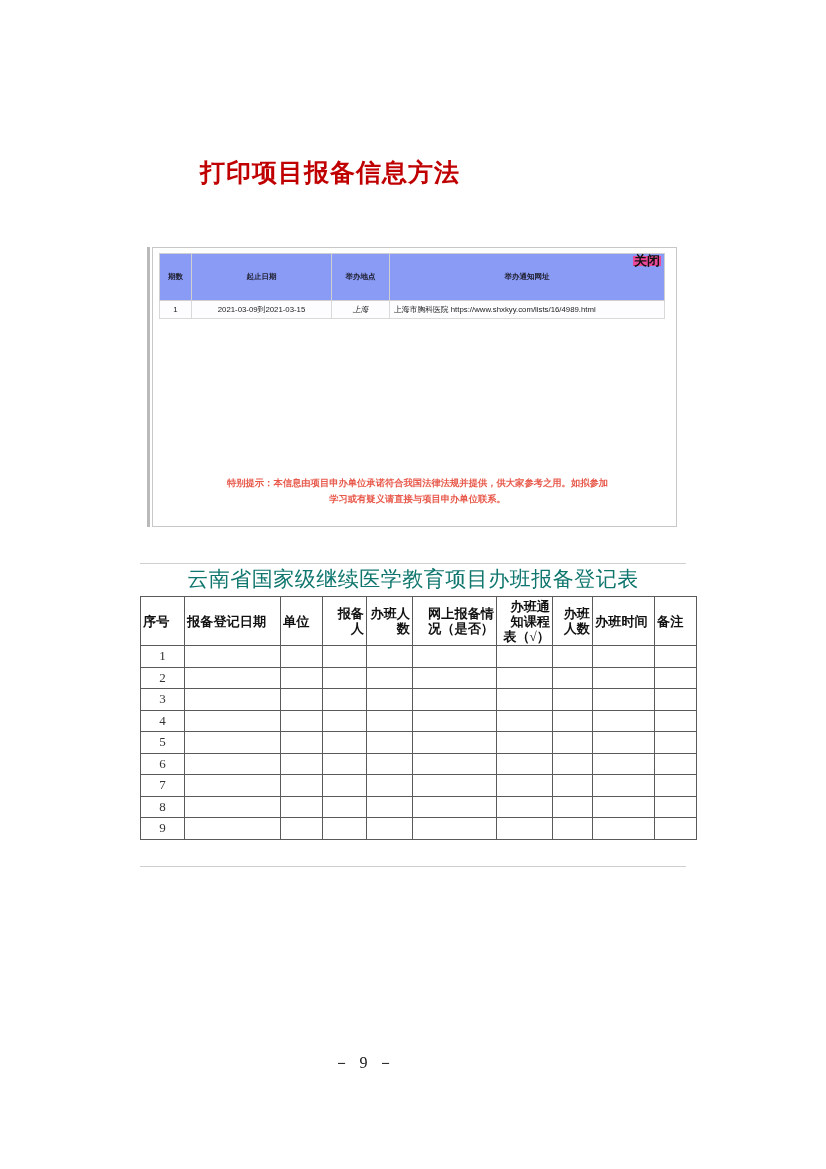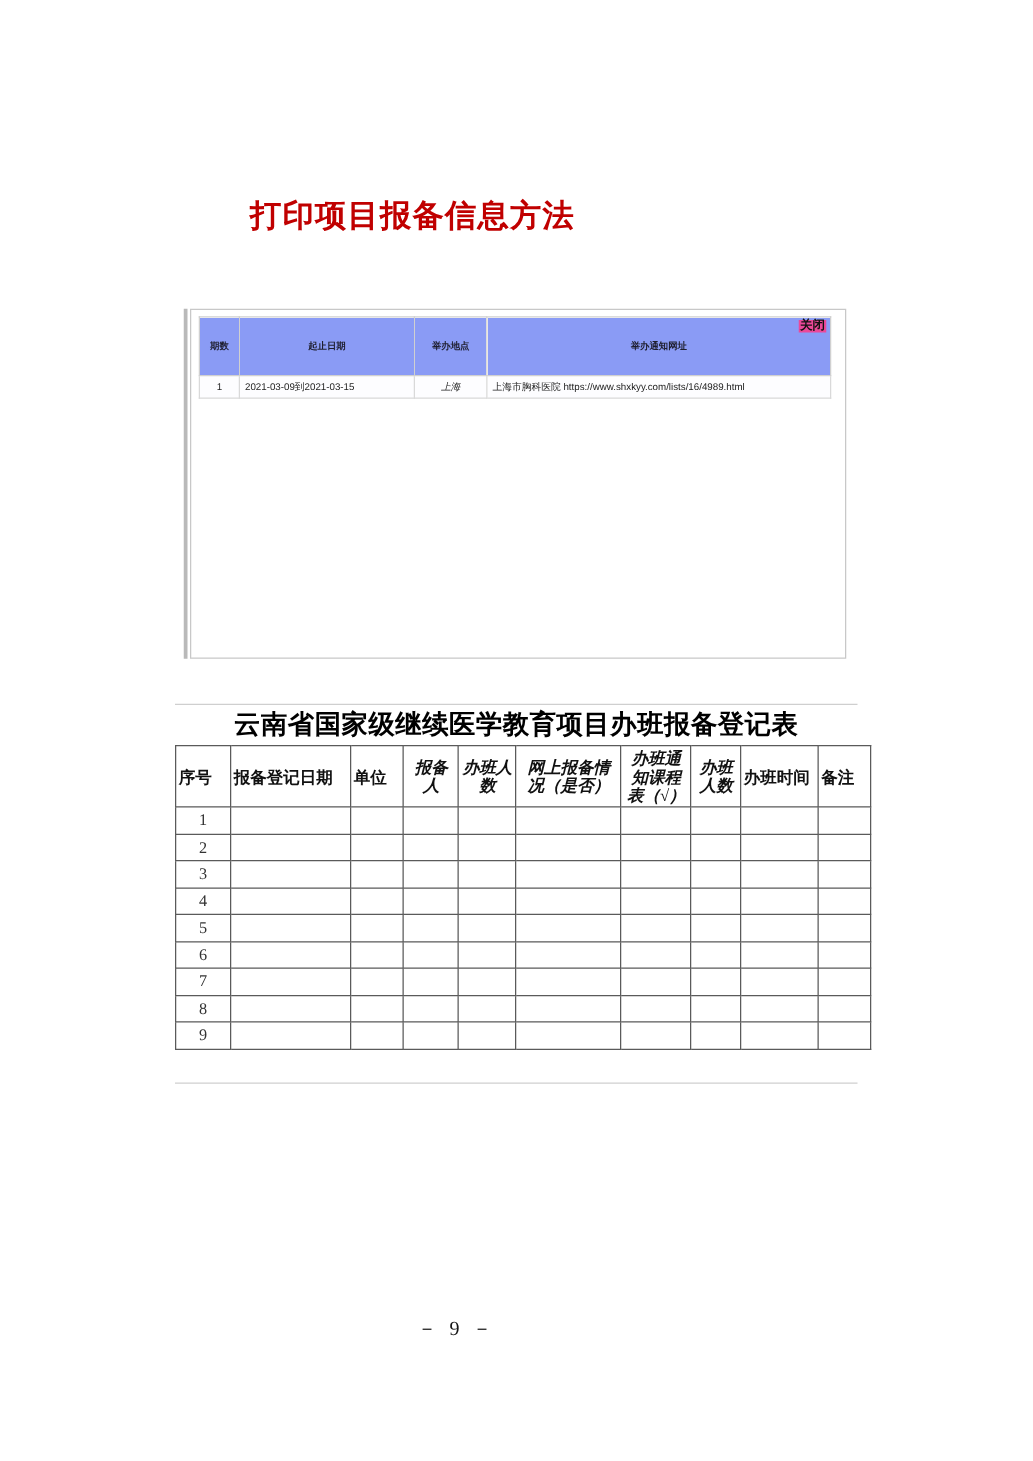--- a/index.html
+++ b/index.html
@@ -102,29 +102,29 @@
     border: 1px solid #d9d9d9;
     height: 17px;
     font-size: 7.8px;
     color: #222;
     background: #fdfdff;
     padding: 0 4px;
     vertical-align: middle;
     font-weight: normal;
   }
   td.c-num { text-align: center; }
-  td.c-date { text-align: left; }
+  td.c-date { text-align: center; }
   td.c-place { text-align: center; font-style: italic; }
   td.c-url { text-align: left; }
 
   .close-btn {
     position: absolute;
     top: 2px;
     right: 3px;
-    font-size: 10px;
+    font-size: 13px;
     font-weight: bold;
     color: #111;
     background: #ec4899;
     line-height: 10px;
     padding: 0 1px;
   }
 
   .notice {
     position: absolute;
     left: 6px;
@@ -154,24 +154,24 @@
     height: 1px;
     background: #cfcfcf;
   }
   .reg-title {
     position: absolute;
     top: 2px;
     left: 0;
     width: 552px;
     text-align: center;
     font-family: "Liberation Serif", "DejaVu Serif", serif;
-    font-weight: bold;
+    font-weight: normal;
     font-size: 21px;
     letter-spacing: 0.5px;
-    color: #000000;
+    color: #0f766e;
   }
   table.reg-table {
     position: absolute;
     top: 33px;
     left: 3px;
     border-collapse: collapse;
     width: 546px;
     table-layout: fixed;
     font-family: "Liberation Serif", "DejaVu Serif", serif;
   }
@@ -184,23 +184,22 @@
     height: 48px;
     font-size: 13.2px;
     font-weight: bold;
     line-height: 15px;
     color: #111;
     vertical-align: middle;
     text-align: left;
     padding: 0 2px;
   }
   table.reg-table th.hd-left {
-    text-align: center;
+    text-align: right;
     padding-left: 3px;
-    font-style: italic;
   }
   table.reg-table td {
     height: 20.5px;
     font-size: 13px;
     text-align: center;
     vertical-align: middle;
     color: #333;
   }
   .reg-rule-bottom {
     position: absolute;
@@ -259,20 +258,24 @@
         <tbody>
           <tr>
             <td class="c-num">1</td>
             <td class="c-date">2021-03-09到2021-03-15</td>
             <td class="c-place">上海</td>
             <td class="c-url">上海市胸科医院 https://www.shxkyy.com/lists/16/4989.html</td>
           </tr>
         </tbody>
       </table>
 
+      <div class="notice">
+        <span class="n-lead">特别提示：</span><span>本信息由项目申办单位承诺符合我国法律法规并提供，供大家参考之用。如拟参加</span><br>
+        <span>学习或有疑义请直接与项目申办单位联系。</span>
+      </div>
 
     </div>
   </div>
 
   <div class="reg-wrap">
     <div class="reg-rule-top"></div>
     <div class="reg-title">云南省国家级继续医学教育项目办班报备登记表</div>
 
     <table class="reg-table">
       <colgroup>

